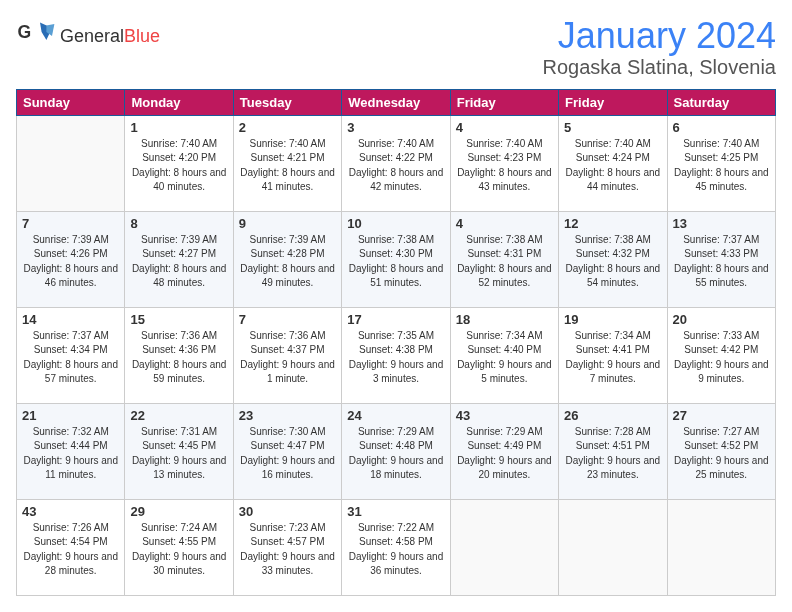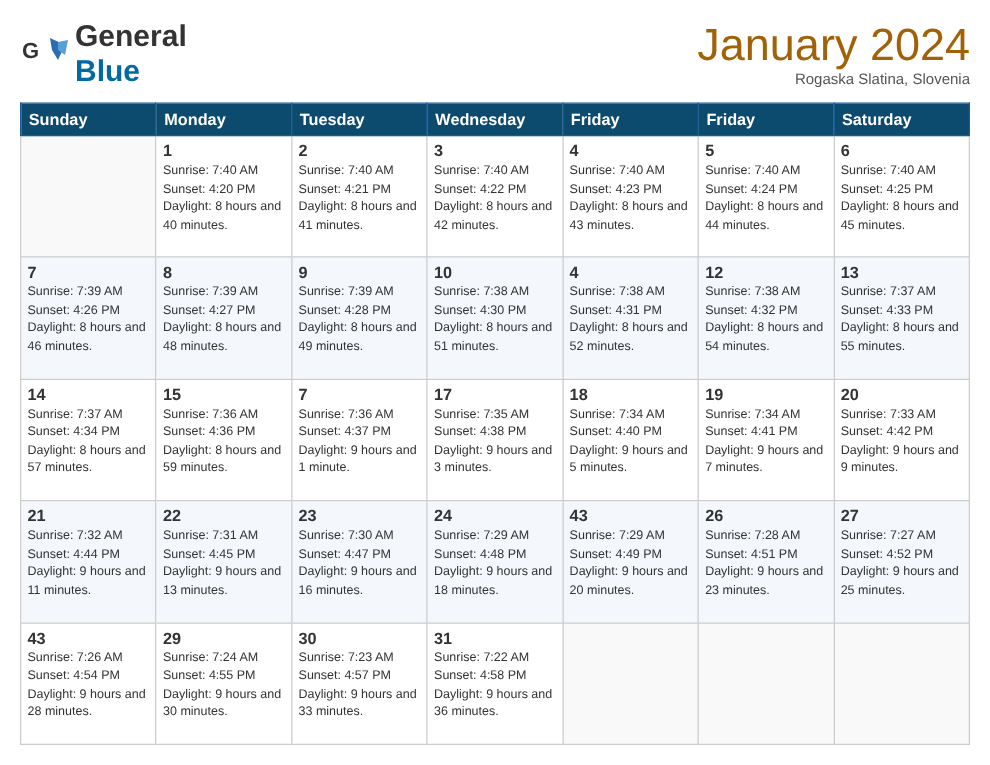--- a/index.html
+++ b/index.html
@@ -22,53 +22,52 @@
       justify-content: space-between;
       align-items: flex-start;
       margin-bottom: 10px;
     }
     .logo {
       display: flex;
       align-items: center;
     }
     .logo-text {
       display: flex;
-      flex-direction: column;
-      font-size: 24px;
-      font-weight: bold;
+      font-size: 18px;
+      font-weight: normal;
     }
     .logo-general { color: #333; }
-    .logo-blue { color: #0369a1; }
+    .logo-blue { color: #ef4444; }
     .logo-icon {
       width: 40px;
       height: 40px;
       margin-right: 4px;
     }
     .title-section {
       text-align: right;
     }
     .main-title {
       font-size: 36px;
       font-weight: normal;
-      color: #a16207;
+      color: #3b82f6;
       line-height: 1.1;
     }
     .subtitle {
-      font-size: 12px;
+      font-size: 20px;
       color: #555;
     }
     .calendar {
       flex: 1;
       border: 1px solid #ccc;
       border-collapse: collapse;
       width: 100%;
       table-layout: fixed;
     }
     .calendar th {
-      background: #0c4a6e;
+      background: #be185d;
       color: #fff;
       text-align: left;
       padding: 5px 6px;
       font-size: 13px;
       font-weight: bold;
       border: 1px solid #1a5a9a;
     }
     .calendar td {
       border: 1px solid #ccc;
       vertical-align: top;
@@ -87,20 +86,21 @@
     .day-number {
       font-size: 13px;
       font-weight: bold;
       display: block;
       margin-bottom: 2px;
     }
     .day-detail {
       font-size: 10px;
       line-height: 1.45;
       color: #333;
+      text-align: center;
     }
   </style>
 </head>
 <body>
 
 <div class="page">
   <div class="header">
     <div class="logo">
       <svg class="logo-icon" viewBox="0 0 50 50">
         <text x="2" y="28" font-size="22" font-weight="bold" fill="#333">G</text>

